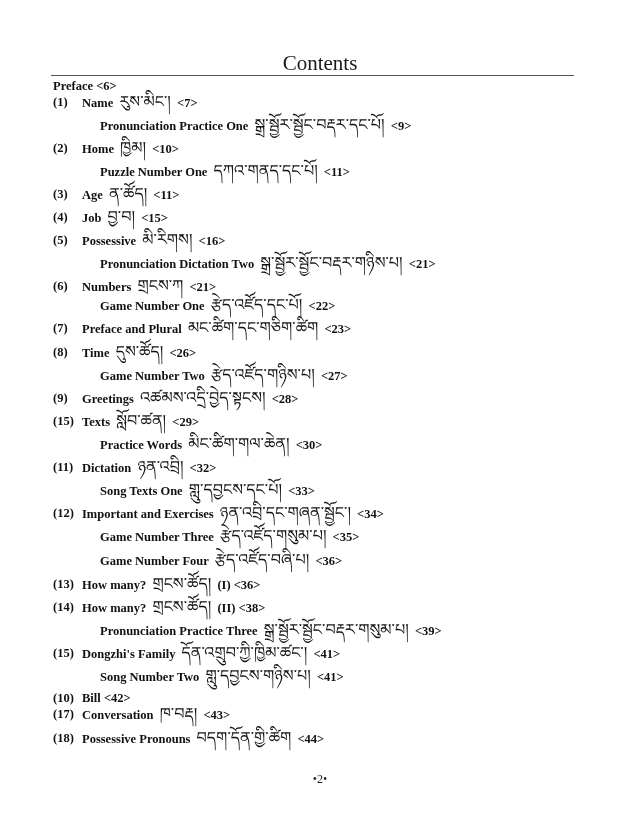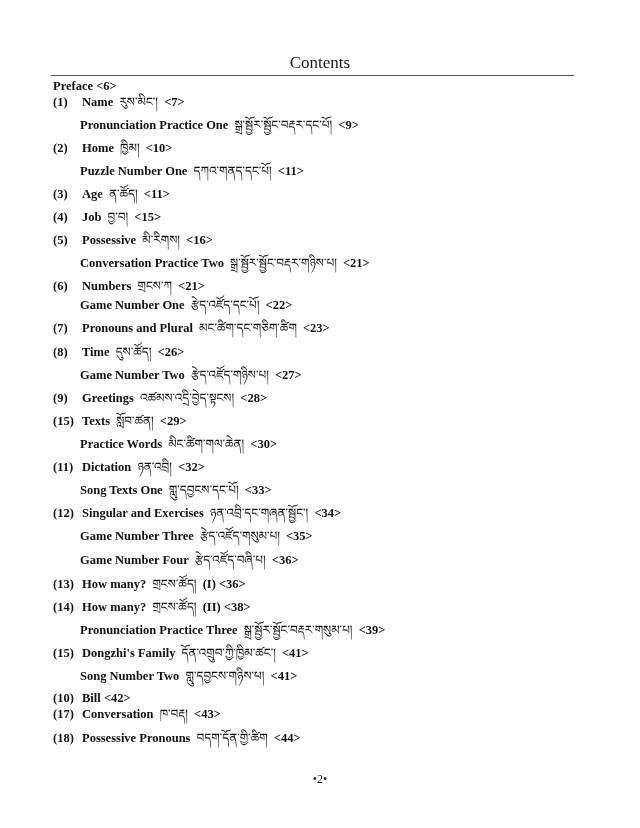--- a/index.html
+++ b/index.html
@@ -14,21 +14,21 @@
       overflow: hidden;
       font-family: "Liberation Serif", "DejaVu Serif", serif;
       color: #111111;
     }
     .page-title {
       position: absolute;
       left: 0;
       width: 640px;
       top: 51px;
       text-align: center;
-      font-size: 17px;
+      font-size: 21px;
       font-weight: normal;
       line-height: 24px;
       color: #1a1a1a;
       margin: 0;
     }
     .title-rule {
       position: absolute;
       left: 51px;
       width: 523px;
       top: 75px;
@@ -56,26 +56,26 @@
       left: 53px;
     }
     .toc-row .entry {
       position: absolute;
       left: 82px;
     }
     .toc-row.preface .entry {
       left: 53px;
     }
     .toc-row.sub .entry {
-      left: 80px;
+      left: 100px;
     }
     .tib {
       font-family: "DejaVu Sans", sans-serif;
       font-weight: normal;
-      font-size: 12px;
+      font-size: 16px;
       margin: 0 3px;
     }
     .page-ref {
       font-weight: bold;
     }
     .page-number {
       position: absolute;
       left: 0;
       width: 640px;
       top: 772px;
@@ -114,32 +114,32 @@
     </div>
     <div class="toc-row chapter" style="top: 209px;">
       <span class="num">(4)</span>
       <span class="entry"><span>Job</span> <span class="tib">བྱ་བ།</span> <span class="page-ref">&lt;15&gt;</span></span>
     </div>
     <div class="toc-row chapter" style="top: 232px;">
       <span class="num">(5)</span>
       <span class="entry"><span>Possessive</span> <span class="tib">མི་རིགས།</span> <span class="page-ref">&lt;16&gt;</span></span>
     </div>
     <div class="toc-row sub" style="top: 255px;">
-      <span class="entry"><span>Conversation Practice Two</span> <span class="tib">སྒྲ་སྦྱོར་སྦྱོང་བརྡར་གཉིས་པ།</span> <span class="page-ref">&lt;21&gt;</span></span>
+      <span class="entry"><span>Pronunciation Dictation Two</span> <span class="tib">སྒྲ་སྦྱོར་སྦྱོང་བརྡར་གཉིས་པ།</span> <span class="page-ref">&lt;21&gt;</span></span>
     </div>
     <div class="toc-row chapter" style="top: 278px;">
       <span class="num">(6)</span>
       <span class="entry"><span>Numbers</span> <span class="tib">གྲངས་ཀ</span> <span class="page-ref">&lt;21&gt;</span></span>
     </div>
     <div class="toc-row sub" style="top: 297px;">
       <span class="entry"><span>Game Number One</span> <span class="tib">རྩེད་འཛོད་དང་པོ།</span> <span class="page-ref">&lt;22&gt;</span></span>
     </div>
     <div class="toc-row chapter" style="top: 320px;">
       <span class="num">(7)</span>
-      <span class="entry"><span>Pronouns and Plural</span> <span class="tib">མང་ཚིག་དང་གཅིག་ཚིག</span> <span class="page-ref">&lt;23&gt;</span></span>
+      <span class="entry"><span>Preface and Plural</span> <span class="tib">མང་ཚིག་དང་གཅིག་ཚིག</span> <span class="page-ref">&lt;23&gt;</span></span>
     </div>
     <div class="toc-row chapter" style="top: 344px;">
       <span class="num">(8)</span>
       <span class="entry"><span>Time</span> <span class="tib">དུས་ཚོད།</span> <span class="page-ref">&lt;26&gt;</span></span>
     </div>
     <div class="toc-row sub" style="top: 367px;">
       <span class="entry"><span>Game Number Two</span> <span class="tib">རྩེད་འཛོད་གཉིས་པ།</span> <span class="page-ref">&lt;27&gt;</span></span>
     </div>
     <div class="toc-row chapter" style="top: 390px;">
       <span class="num">(9)</span>
@@ -154,21 +154,21 @@
     </div>
     <div class="toc-row chapter" style="top: 459px;">
       <span class="num">(11)</span>
       <span class="entry"><span>Dictation</span> <span class="tib">ཉན་འབྲི།</span> <span class="page-ref">&lt;32&gt;</span></span>
     </div>
     <div class="toc-row sub" style="top: 482px;">
       <span class="entry"><span>Song Texts One</span> <span class="tib">གླུ་དབྱངས་དང་པོ།</span> <span class="page-ref">&lt;33&gt;</span></span>
     </div>
     <div class="toc-row chapter" style="top: 505px;">
       <span class="num">(12)</span>
-      <span class="entry"><span>Singular and Exercises</span> <span class="tib">ཉན་འབྲི་དང་གཞན་སྦྱོང་།</span> <span class="page-ref">&lt;34&gt;</span></span>
+      <span class="entry"><span>Important and Exercises</span> <span class="tib">ཉན་འབྲི་དང་གཞན་སྦྱོང་།</span> <span class="page-ref">&lt;34&gt;</span></span>
     </div>
     <div class="toc-row sub" style="top: 528px;">
       <span class="entry"><span>Game Number Three</span> <span class="tib">རྩེད་འཛོད་གསུམ་པ།</span> <span class="page-ref">&lt;35&gt;</span></span>
     </div>
     <div class="toc-row sub" style="top: 552px;">
       <span class="entry"><span>Game Number Four</span> <span class="tib">རྩེད་འཛོད་བཞི་པ།</span> <span class="page-ref">&lt;36&gt;</span></span>
     </div>
     <div class="toc-row chapter" style="top: 576px;">
       <span class="num">(13)</span>
       <span class="entry"><span>How many?</span> <span class="tib">གྲངས་ཚོད།</span> <span>(I)</span> <span class="page-ref">&lt;36&gt;</span></span>

